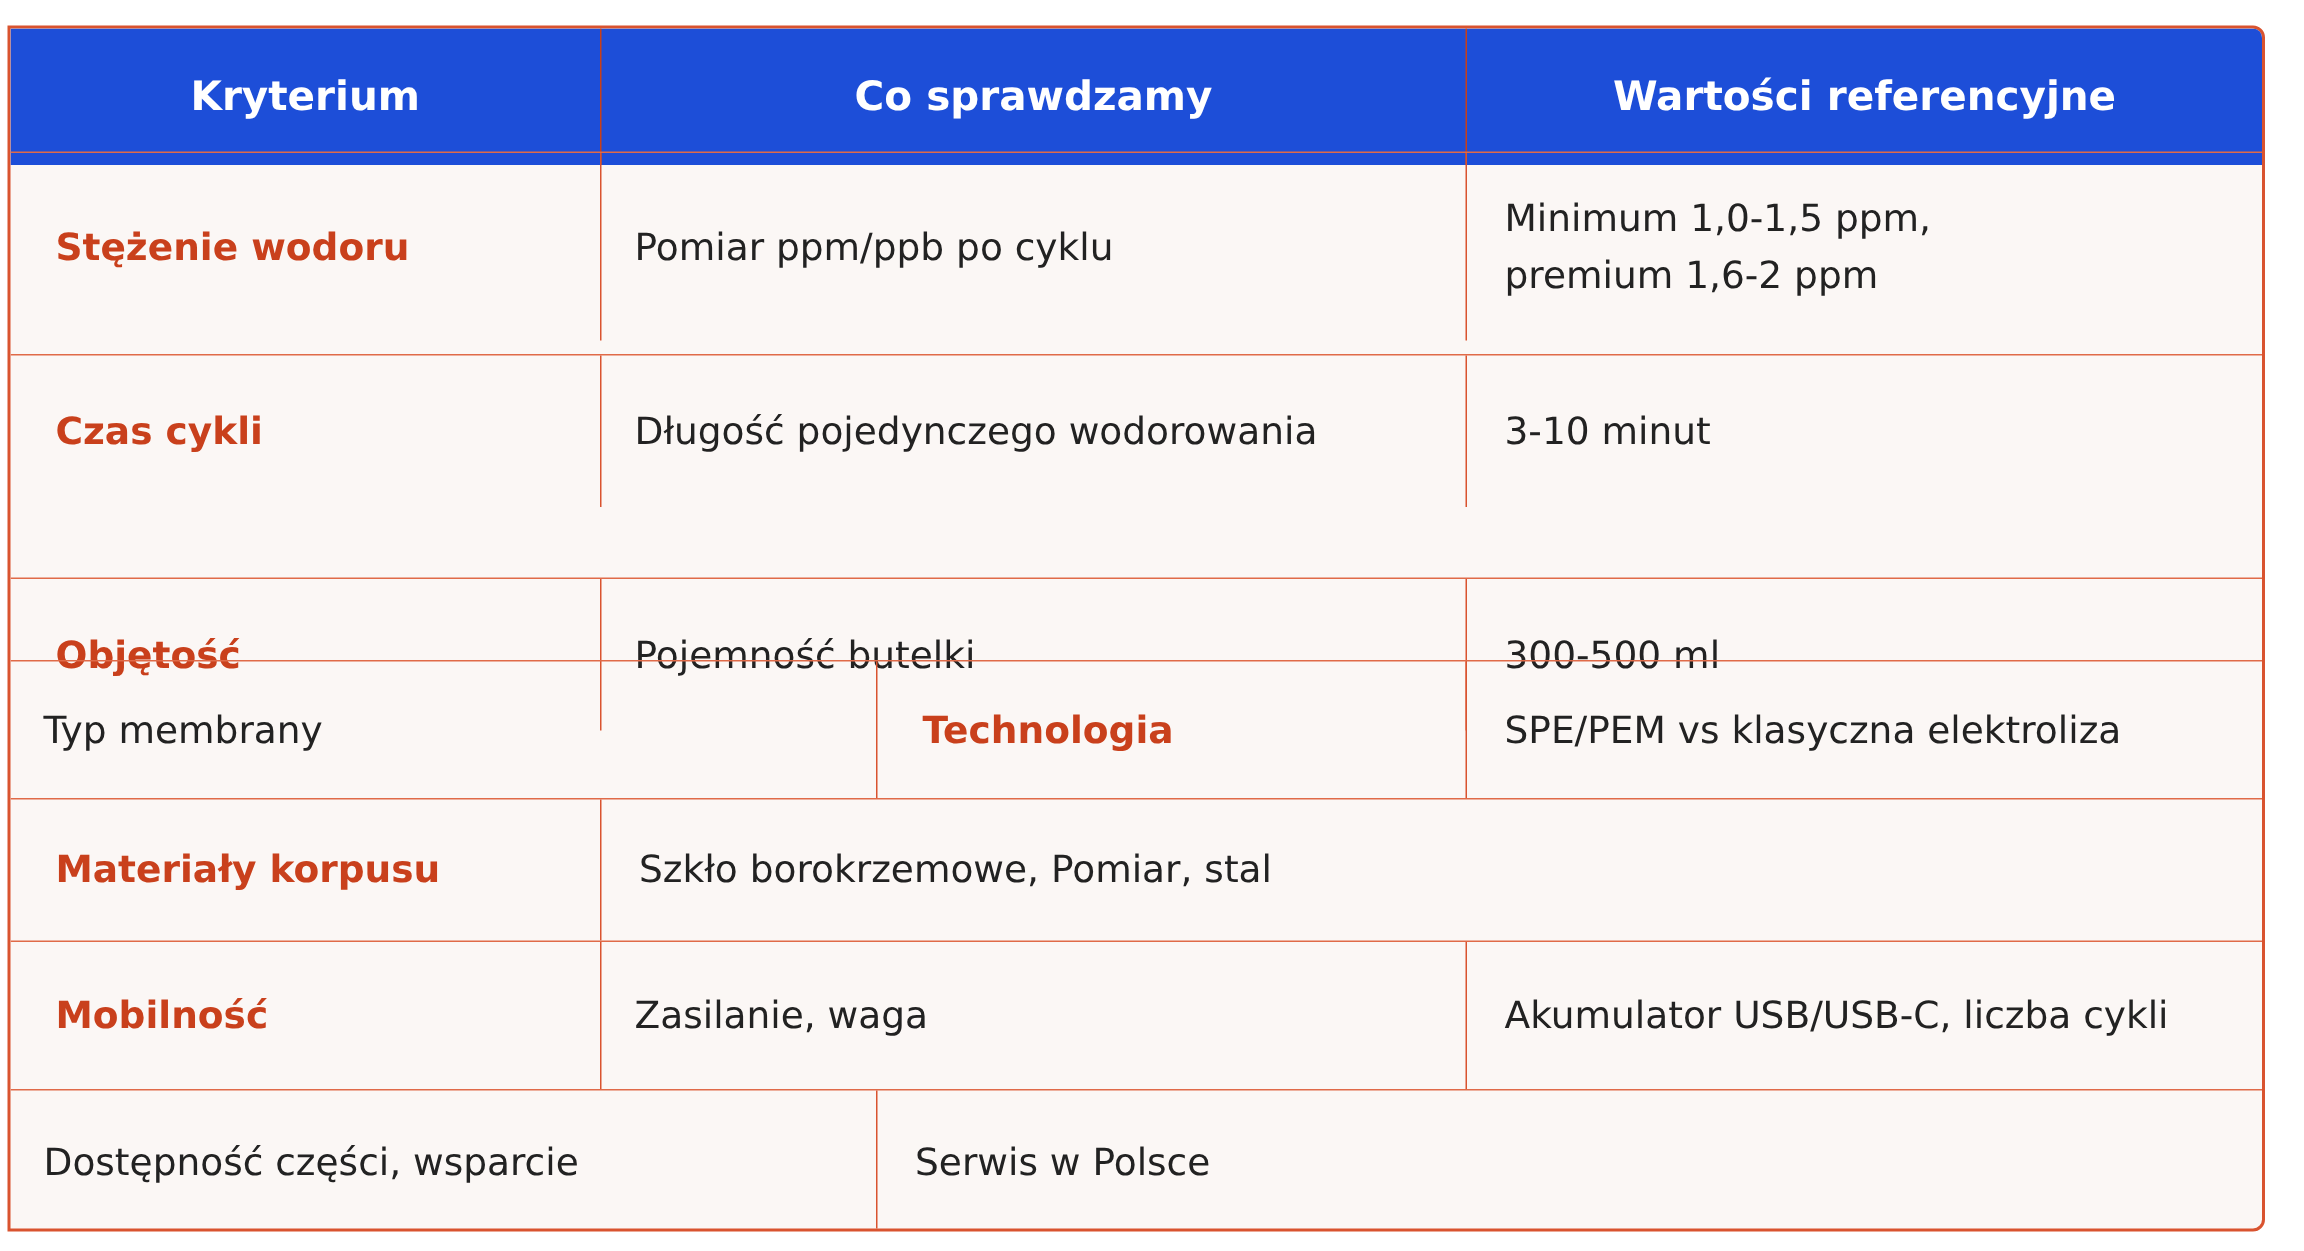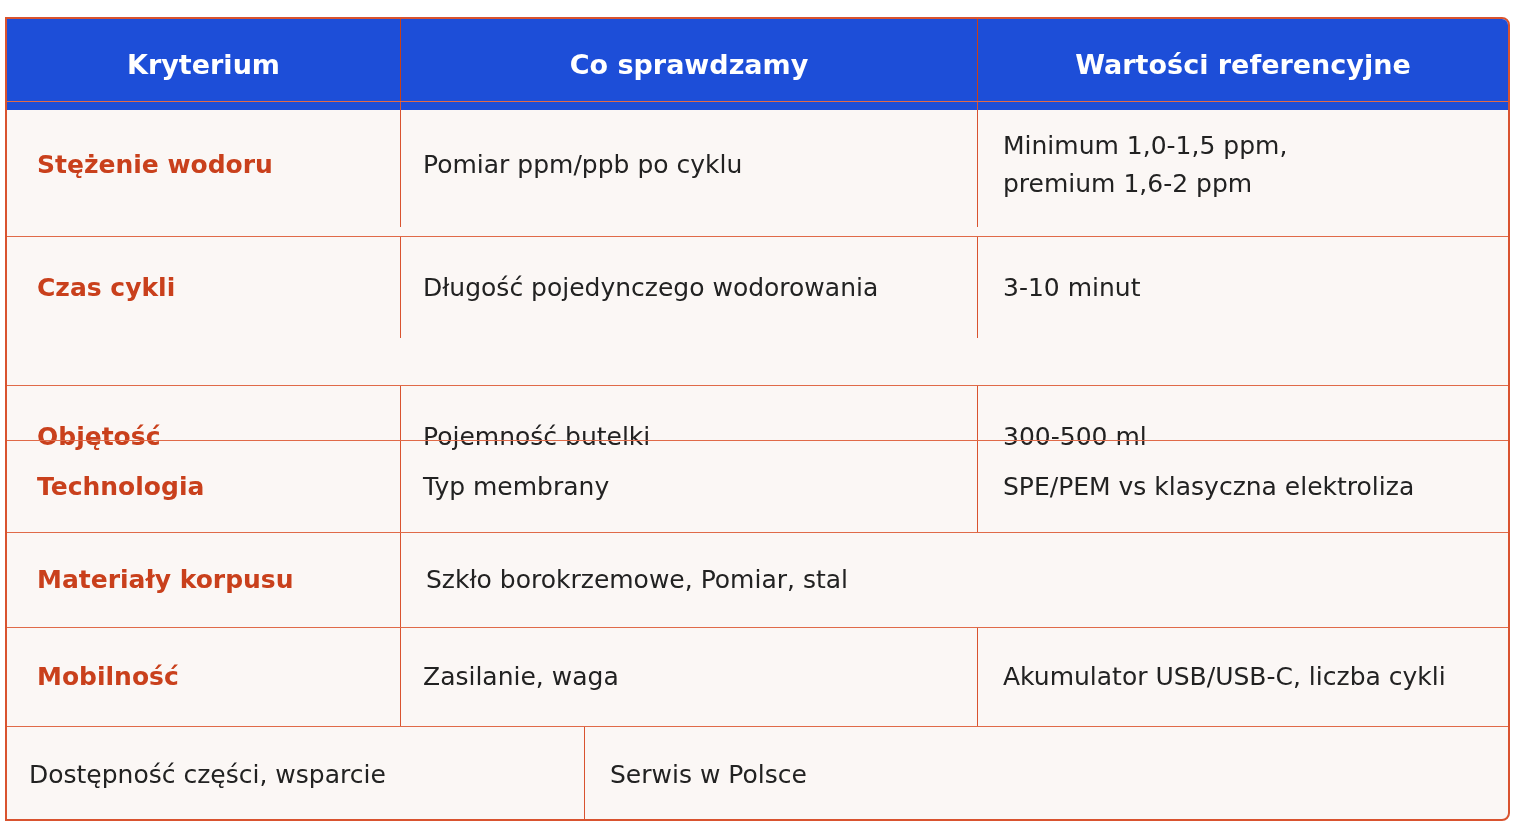--- a/index.html
+++ b/index.html
@@ -39,22 +39,22 @@
     <div class="cell c1 crit">Czas cykli</div>
     <div class="cell c2">Długość pojedynczego wodorowania</div>
     <div class="cell c3">3-10 minut</div>
   </div>
   <div class="row" style="top:323px;height:102px;margin-top:43px;">
     <div class="cell c1 crit">Objętość</div>
     <div class="cell c2">Pojemność butelki</div>
     <div class="cell c3">300-500 ml</div>
   </div>
   <div class="row" style="top:421px;height:92px;">
+    <div class="cell c2">Typ membrany</div>
     <div class="cell c1 crit">Technologia</div>
-    <div class="cell c2">Typ membrany</div>
     <div class="cell c3">SPE/PEM vs klasyczna elektroliza</div>
   </div>
   <div class="row" style="top:513px;height:95px;">
     <div class="cell c1 crit">Materiały korpusu</div>
     <div class="cell c3">Szkło borokrzemowe, Pomiar, stal</div>
   </div>
   <div class="row" style="top:608px;height:99px;">
     <div class="cell c1 crit">Mobilność</div>
     <div class="cell c2">Zasilanie, waga</div>
     <div class="cell c3">Akumulator USB/USB-C, liczba cykli</div>

